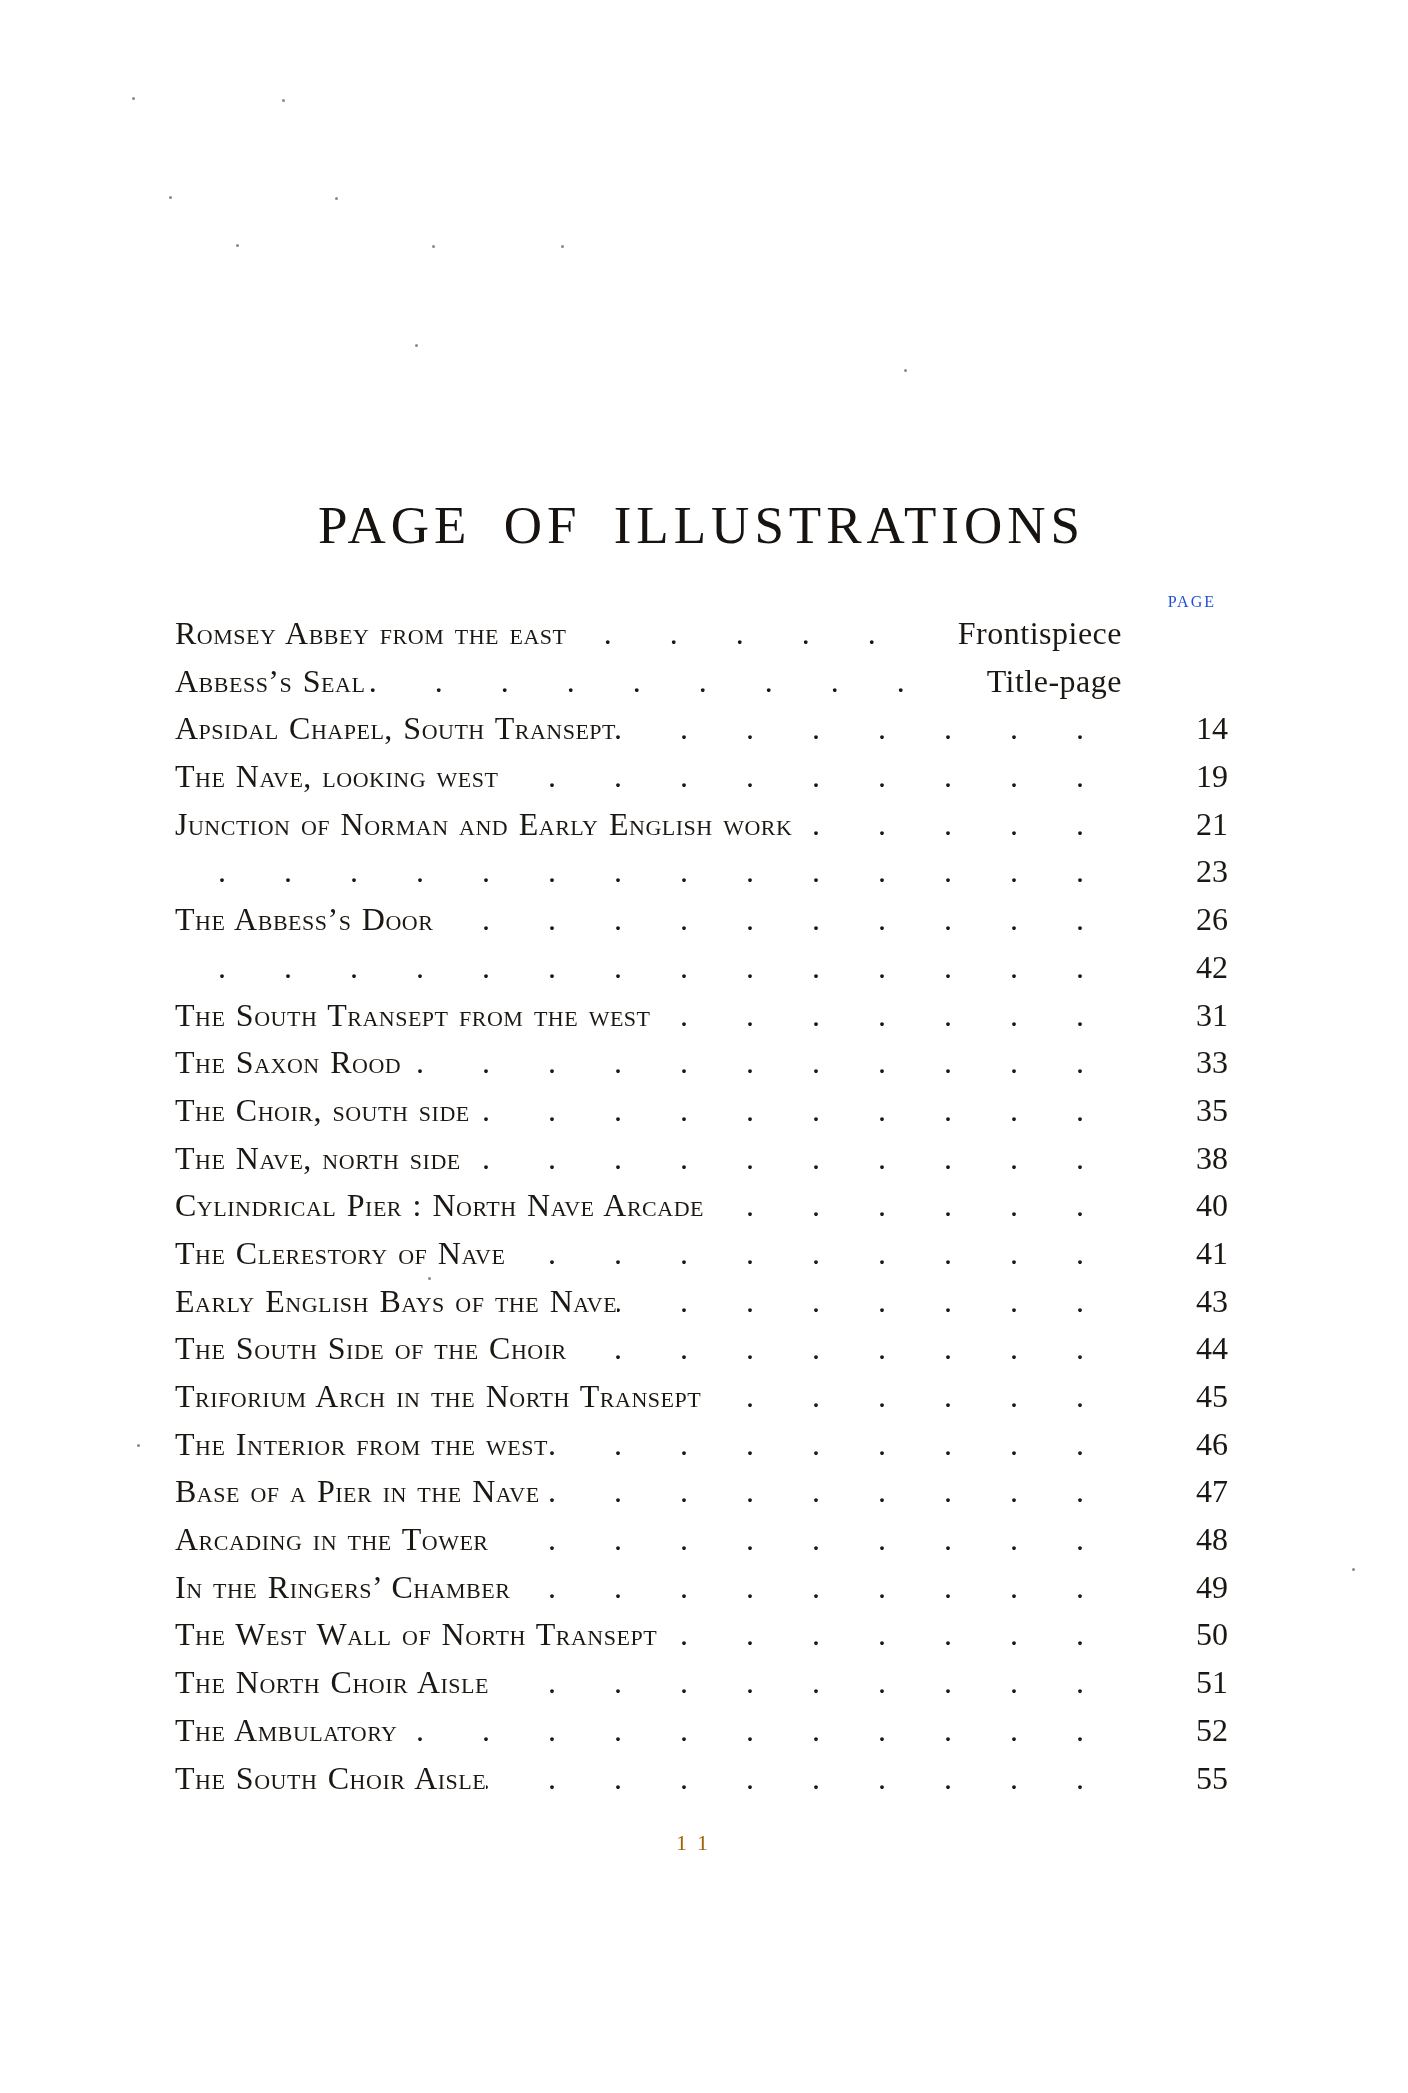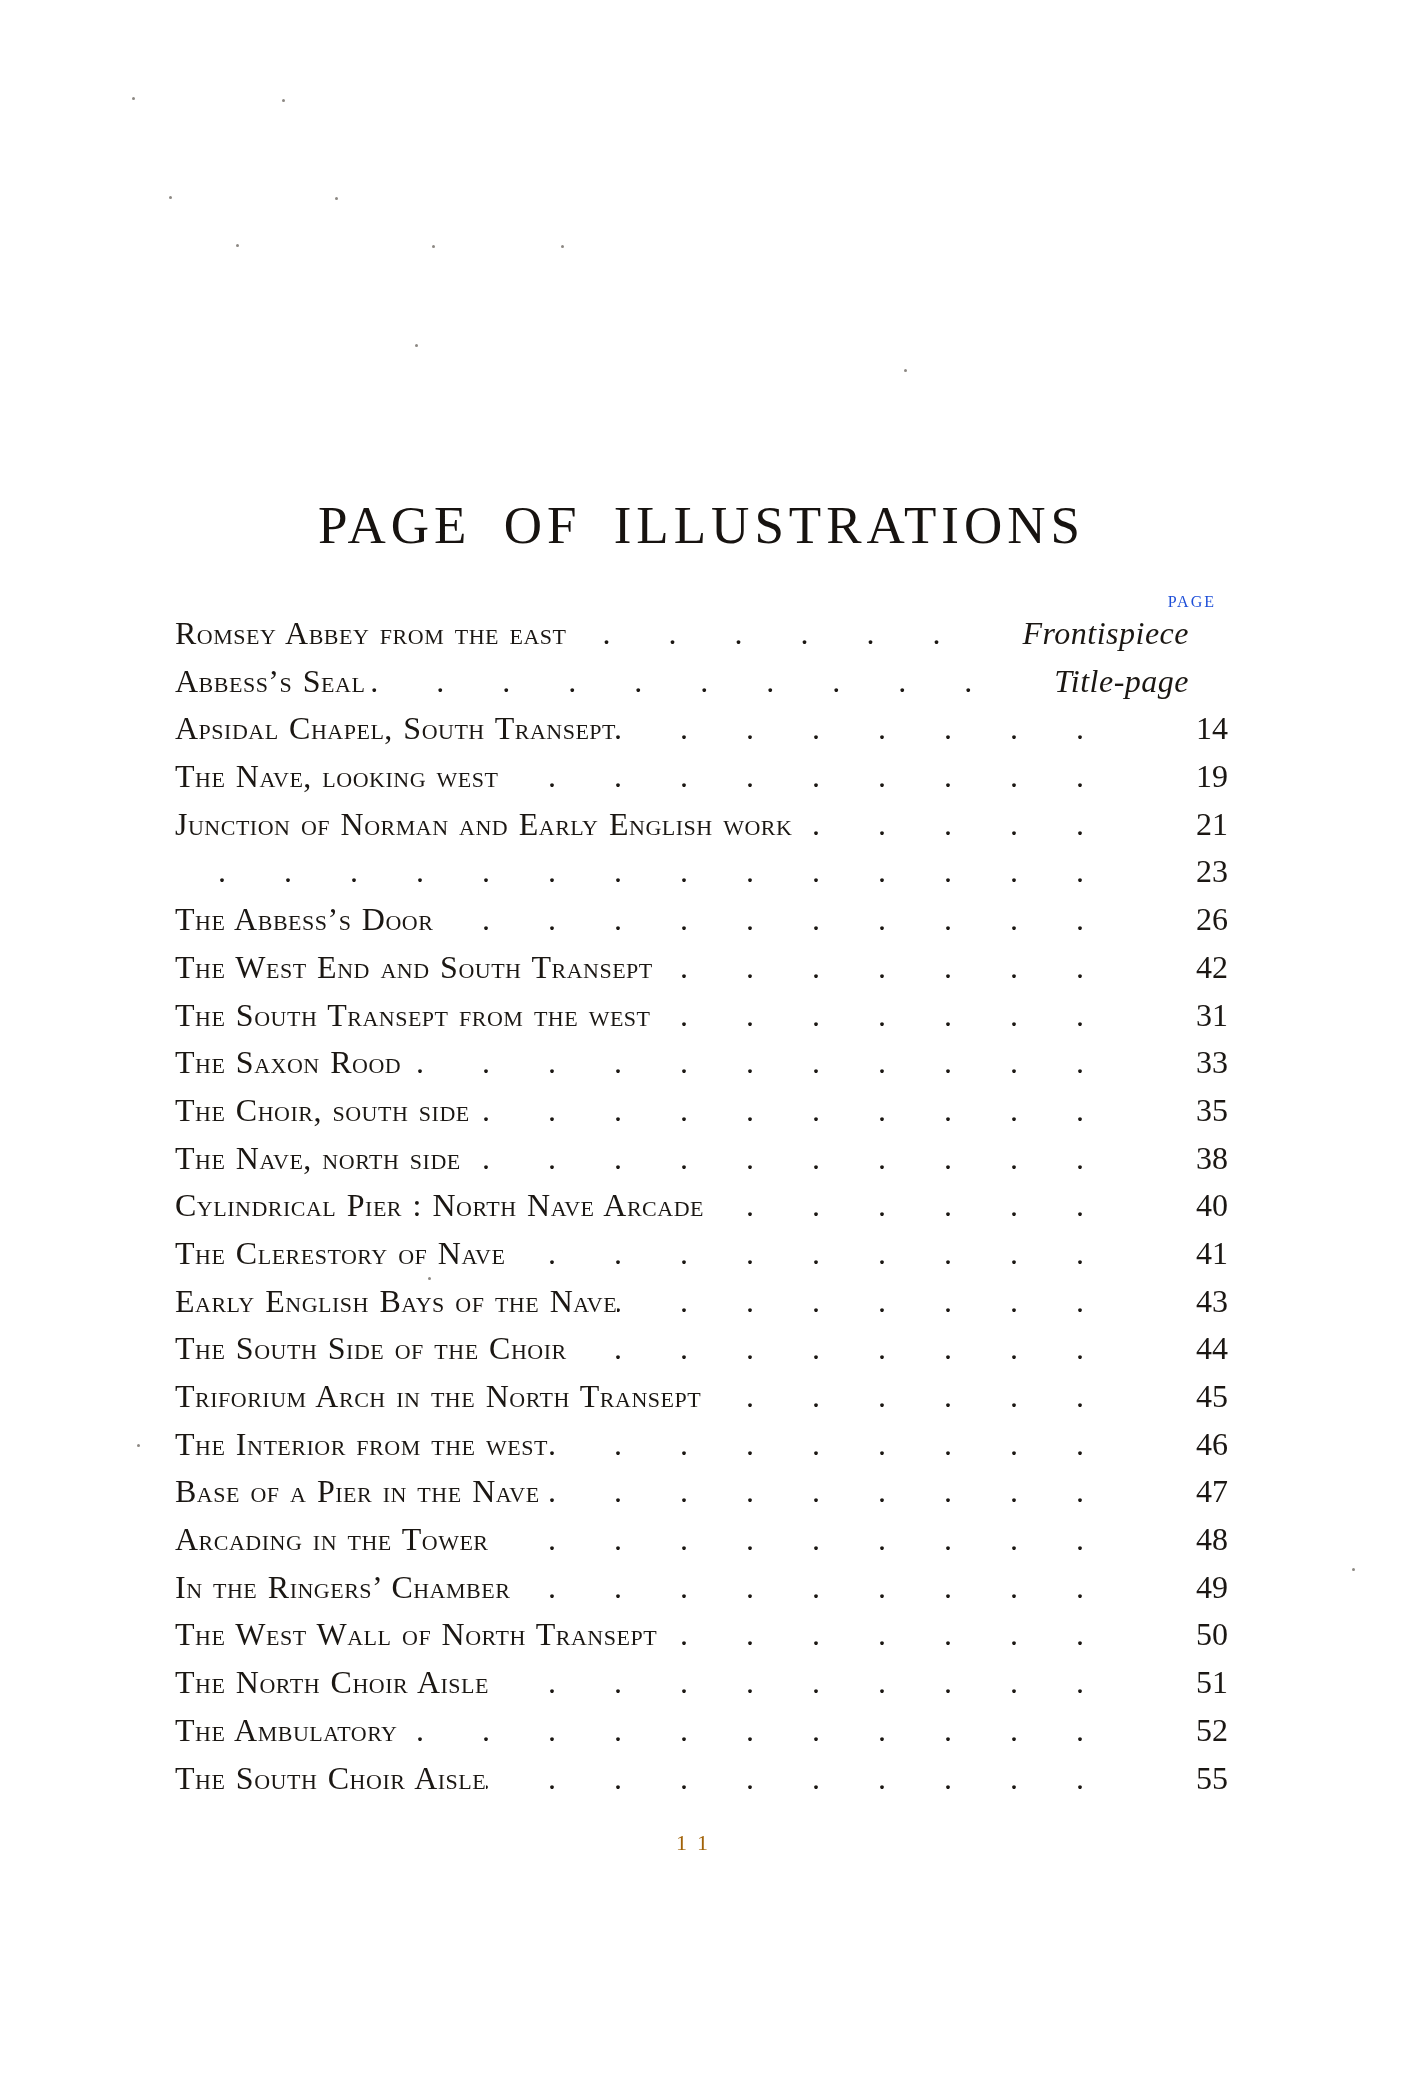--- a/index.html
+++ b/index.html
@@ -68,22 +68,21 @@
   }
   .page-value {
     flex: 0 0 auto;
     width: 72px;
     text-align: right;
     font-size: 32px;
     white-space: nowrap;
   }
   .row.italic-page .page-value {
     width: auto;
-    font-style: italic;
-    margin-right: 39px;
+    margin-right: 106px;
     letter-spacing: 0.5px;
   }
   .row.italic-page .dots { margin-right: 24px; }
   .folio {
     margin-top: 29px;
     text-align: center;
     font-size: 22px;
     line-height: 24px;
     letter-spacing: 11px;
     padding-right: 8px; 
@@ -141,21 +140,20 @@
     <span class="page-value">23</span>
   </div>
 
   <div class="row">
     <span class="entry-title">The Abbess’s Door</span>
     <span class="dots"></span>
     <span class="page-value">26</span>
   </div>
 
   <div class="row">
-    <span class="entry-title">The West End and South Transept</span>
     <span class="dots"></span>
     <span class="page-value">42</span>
   </div>
 
   <div class="row">
     <span class="entry-title">The South Transept from the west</span>
     <span class="dots"></span>
     <span class="page-value">31</span>
   </div>
 

